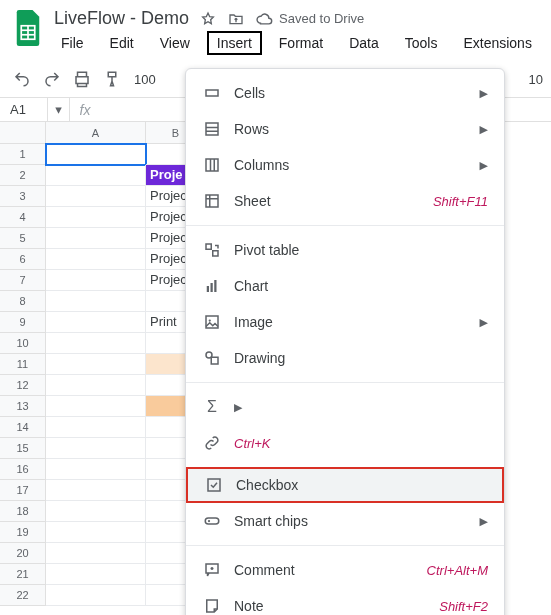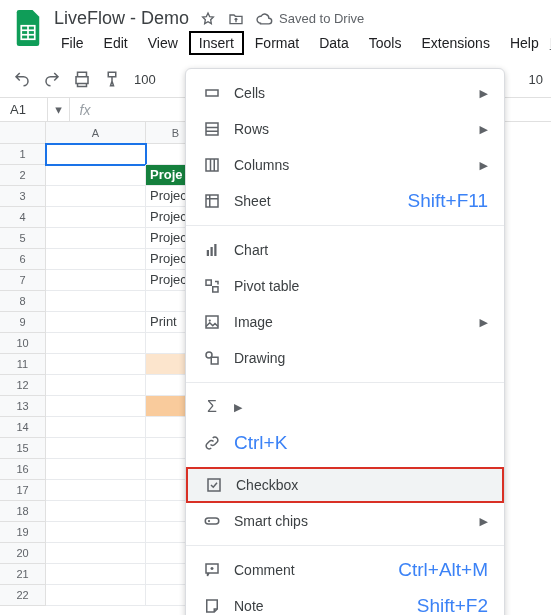--- a/index.html
+++ b/index.html
@@ -30,21 +30,21 @@
   .title-row {
     display: flex; align-items: center; gap: 10px;
     padding: 2px 0 0 2px;
   }
   .doc-title {
     font-size: 18px; color: #3c4043;
   }
   .title-icon { width: 18px; height: 18px; display:flex; align-items:center; justify-content:center; color:#5f6368; }
   .save-status { font-size: 13px; color:#5f6368; display:flex; align-items:center; gap:6px; }
   .menu-row {
-    display: flex; align-items: center; gap: 2px;
+    display: flex; align-items: center; gap: 8px;
     padding: 2px 0 6px 0;
     font-size: 14px; color:#202124;
   }
   .menu-item {
     padding: 4px 9px; border-radius: 3px; cursor: pointer;
   }
   .menu-item.highlight-insert {
     border: 2px solid #000000;
     border-radius: 0;
     padding: 2px 8px;
@@ -97,21 +97,21 @@
   .cells { position:relative; }
   .gridrow { display:flex; height:21px; }
   .cell {
     width:100px; height:21px; border-right:1px solid #e8eaed; border-bottom:1px solid #e8eaed;
     font-size:13px; padding:2px 4px; overflow:hidden; white-space:nowrap;
   }
   .sel {
     outline: 2px solid #1a73e8; outline-offset:-1px;
   }
   .b-sel {
-    background: #15803d; color:#fff; font-weight:bold;
+    background: #6d28d9; color:#fff; font-weight:bold;
   }
   .fill1 { background: #fce5cd; }
   .fill2 { background: #f9cb9c; }
   
   .dropdown {
     position:absolute;
     left: 185px; top: 68px;
     width: 320px;
     background:#fff;
     border:1px solid #dadce0;
@@ -130,21 +130,21 @@
     cursor:pointer;
   }
   .dd-item.highlight-cb {
     border: 2px solid #d93025;
     border-radius:0;
     background:#f1f3f4;
     margin-top: 6px;
   }
   .dd-icon { width:20px; display:flex; align-items:center; justify-content:center; color:#5f6368;}
   .dd-label { flex:1; }
-  .dd-shortcut { color:#3b82f6; font-size:19px; }
+  .dd-shortcut { color:#be185d; font-size:13px;font-style:italic; }
   .dd-arrow { color:#5f6368; font-size:11px;}
   .dd-sep { height:1px; background:#e8eaed; margin:6px 0; }
   svg { display:block; }
 </style>
 </head>
 <body>
 
 <div class="header">
   <div class="logo">
     <svg viewBox="0 0 24 32">
@@ -390,36 +390,36 @@
           <line x1="9" y1="4" x2="9" y2="20" stroke="#5f6368" stroke-width="2"></line>
         </svg>
       </span>
     <span class="dd-label">Sheet</span>
     <span class="dd-shortcut">Shift+F11</span>
   </div>
   <div class="dd-sep"></div>
   <div class="dd-item">
     <span class="dd-icon">
         <svg width="18" height="18" viewBox="0 0 24 24">
+          <rect x="4" y="4" width="7" height="7" fill="none" stroke="#5f6368" stroke-width="2"></rect>
+          <rect x="13" y="13" width="7" height="7" fill="none" stroke="#5f6368" stroke-width="2"></rect>
+          <path d="M16 6h4v4" fill="none" stroke="#5f6368" stroke-width="2"></path>
+        </svg>
+      </span>
+    <span class="dd-label">Pivot table</span>
+  </div>
+  <div class="dd-item">
+    <span class="dd-icon">
+        <svg width="18" height="18" viewBox="0 0 24 24">
           <rect x="5" y="12" width="3" height="8" fill="#5f6368"></rect>
           <rect x="10" y="8" width="3" height="12" fill="#5f6368"></rect>
           <rect x="15" y="4" width="3" height="16" fill="#5f6368"></rect>
         </svg>
       </span>
     <span class="dd-label">Chart</span>
-  </div>
-  <div class="dd-item">
-    <span class="dd-icon">
-        <svg width="18" height="18" viewBox="0 0 24 24">
-          <rect x="4" y="4" width="7" height="7" fill="none" stroke="#5f6368" stroke-width="2"></rect>
-          <rect x="13" y="13" width="7" height="7" fill="none" stroke="#5f6368" stroke-width="2"></rect>
-          <path d="M16 6h4v4" fill="none" stroke="#5f6368" stroke-width="2"></path>
-        </svg>
-      </span>
-    <span class="dd-label">Pivot table</span>
   </div>
   <div class="dd-item">
     <span class="dd-icon">
         <svg width="18" height="18" viewBox="0 0 24 24">
           <rect x="4" y="4" width="16" height="16" fill="none" stroke="#5f6368" stroke-width="2"></rect>
           <circle cx="9" cy="10" r="1.5" fill="#5f6368"></circle>
           <path d="M4 18l5-5 4 4 3-3 4 4" fill="none" stroke="#5f6368" stroke-width="2"></path>
         </svg>
       </span>
     <span class="dd-label">Image</span>

